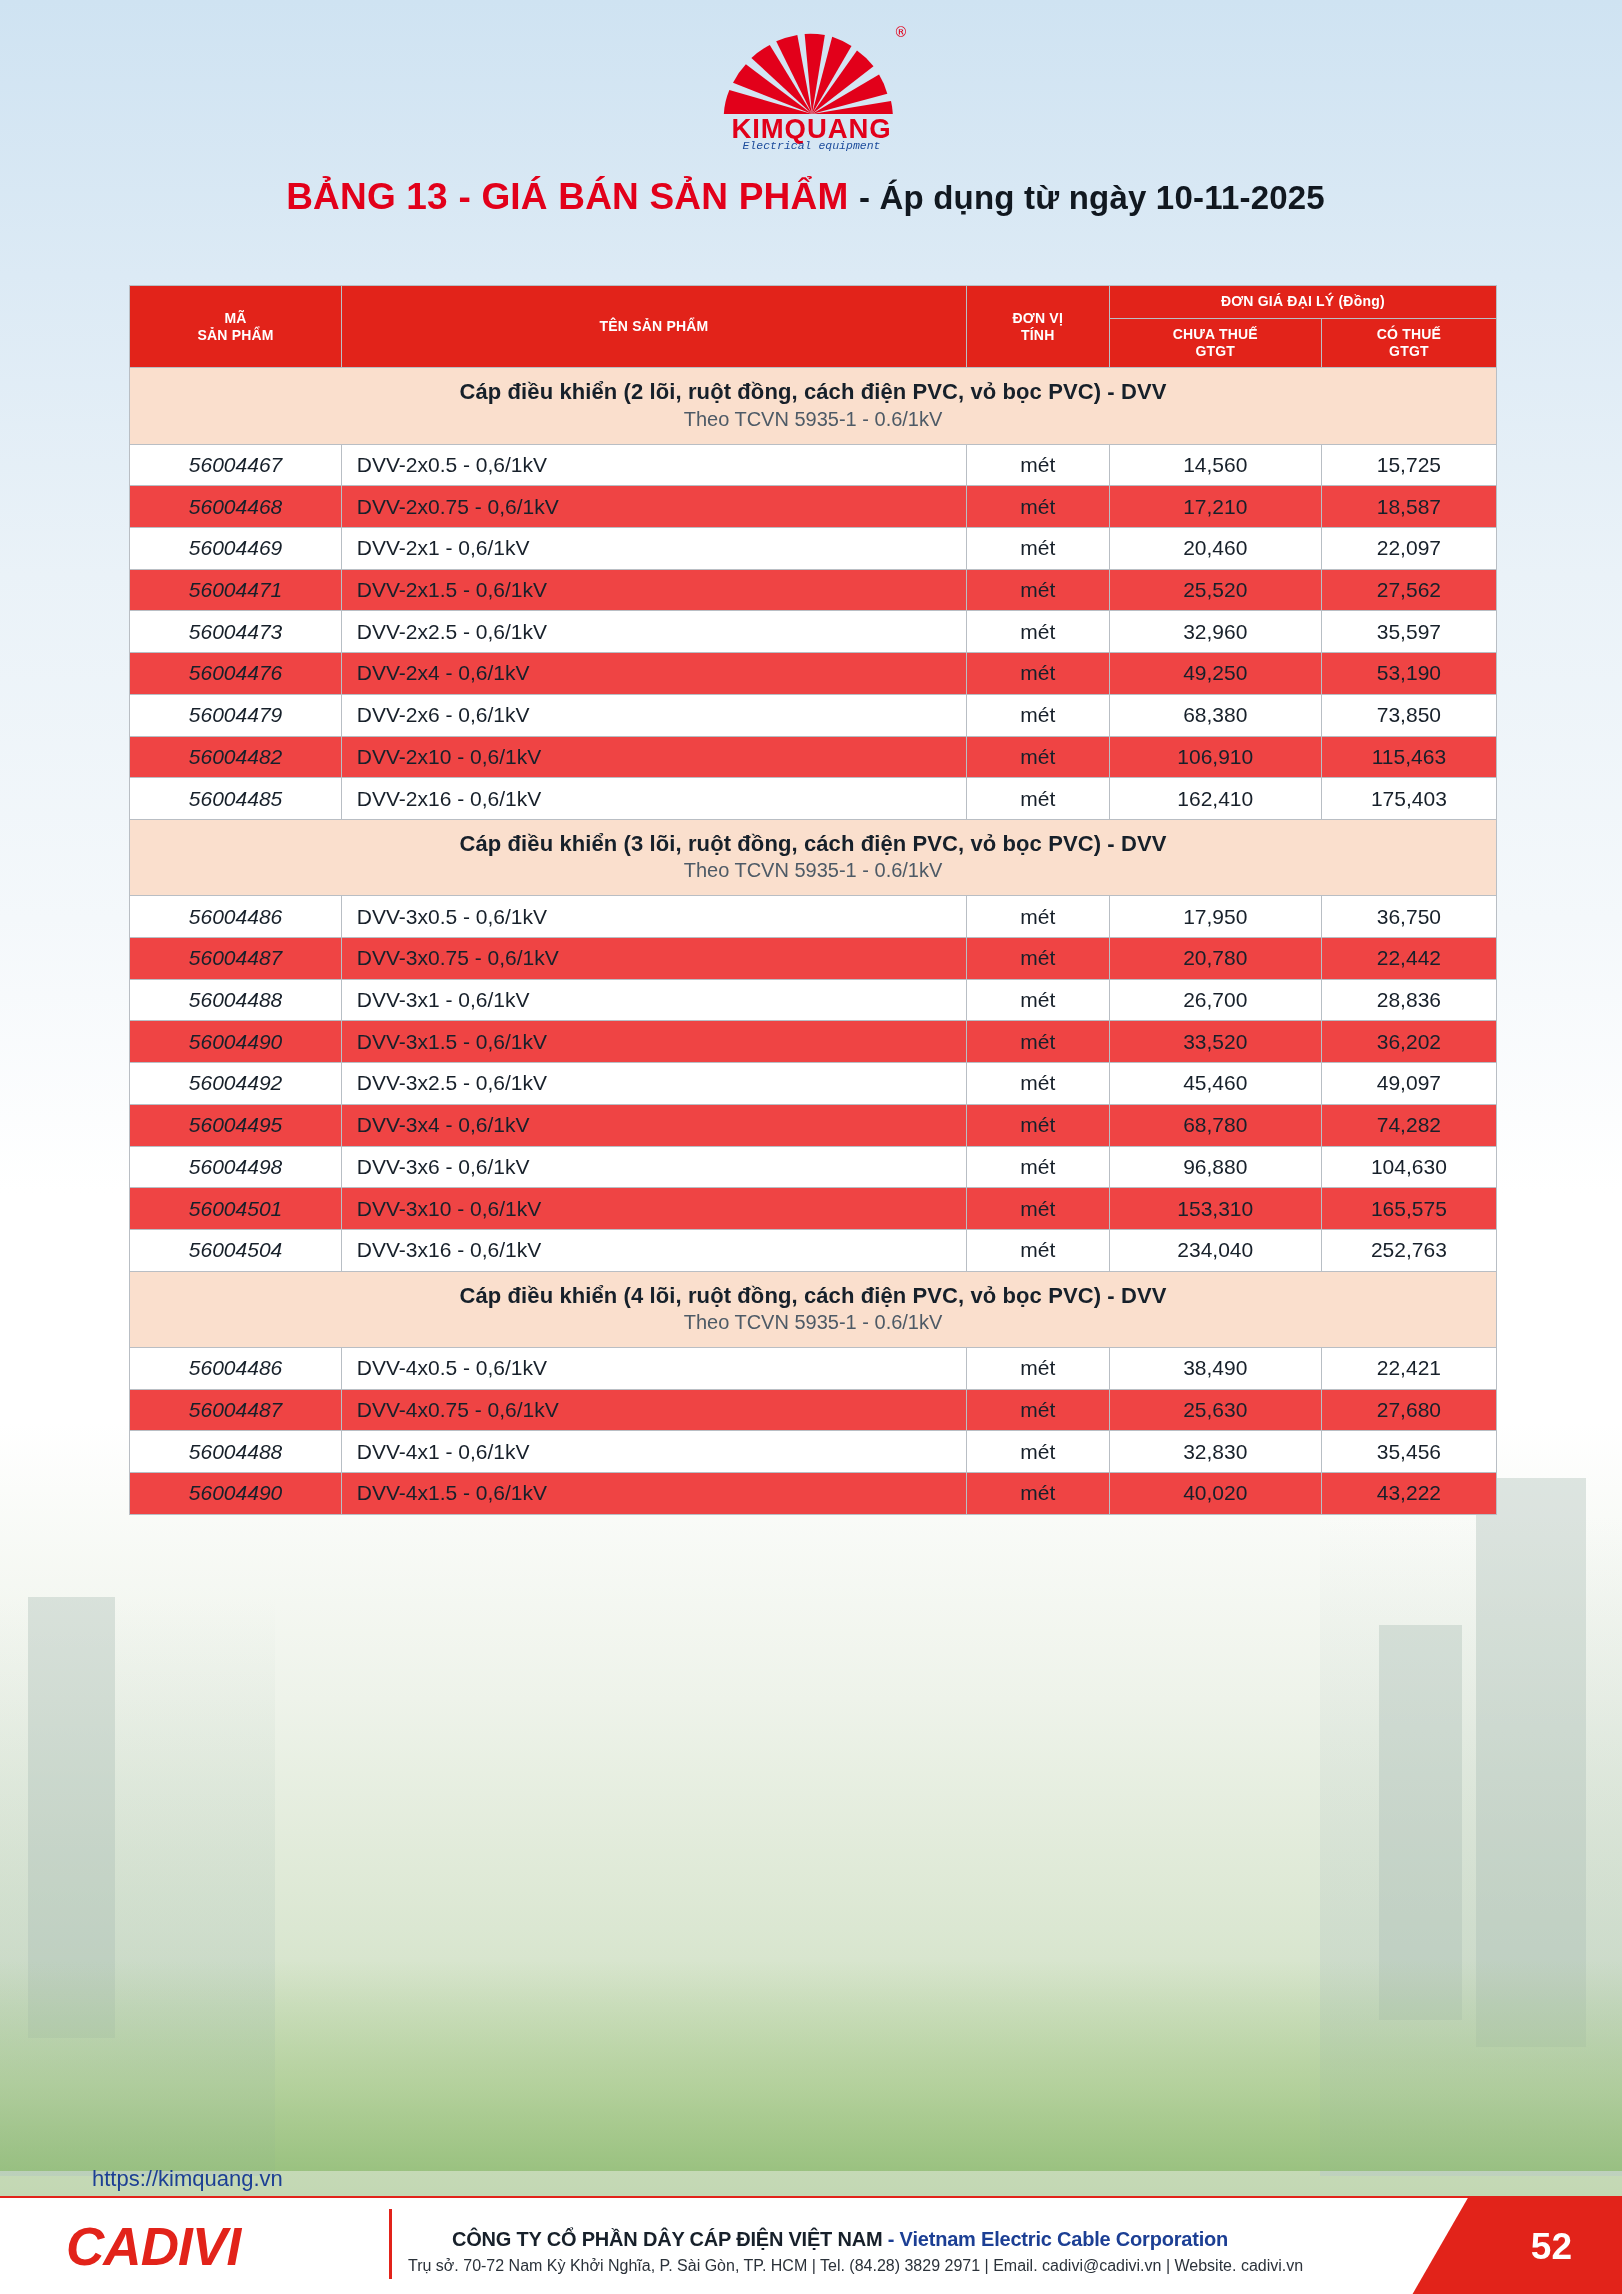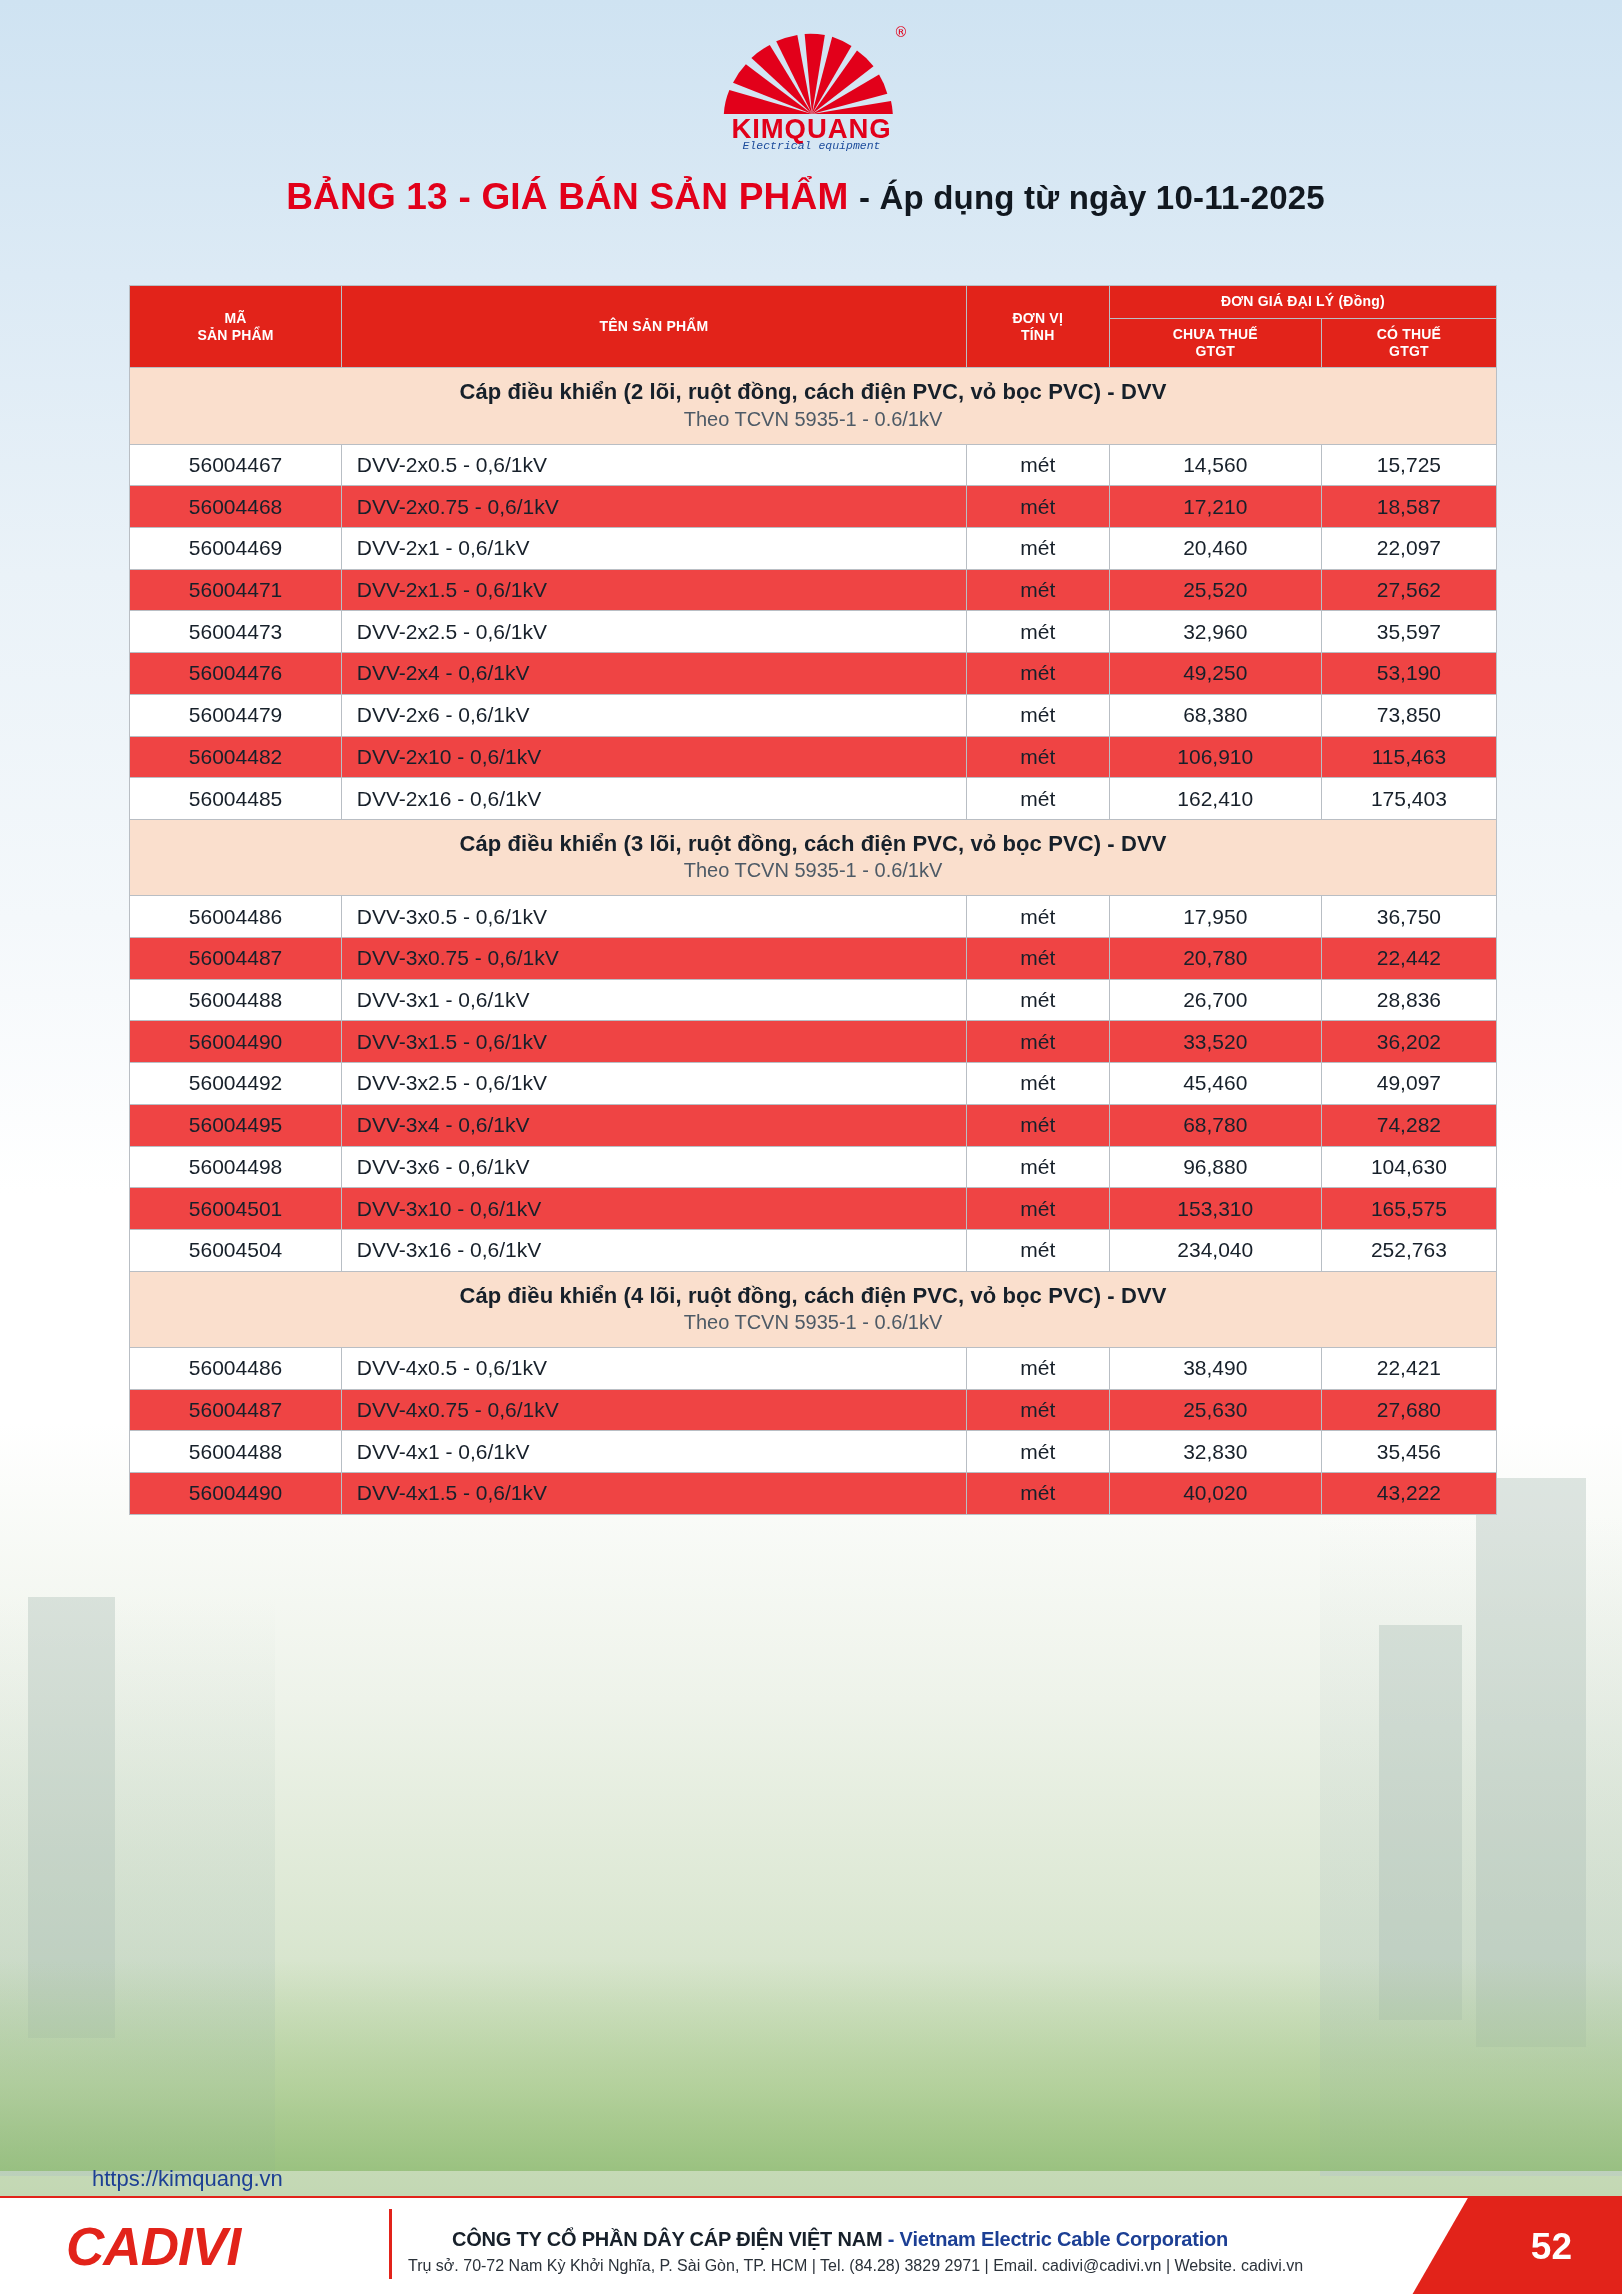--- a/index.html
+++ b/index.html
@@ -172,21 +172,21 @@
   }
 
   tbody td {
     font-size: 21px;
     color: #17202a;
     padding: 8.3px 9.2px;
     background: #ffffff;
     line-height: 1.15;
   }
   tbody tr.alt td { background: #ef4444; }
-  td.c-code { text-align: center; }
+  td.c-code { text-align: center; font-style: italic; }
   td.c-name { text-align: left; padding-left: 14.7px; }
   td.c-unit { text-align: center; margin-left: 24px; }
   td.c-price { text-align: center; }
 
   tr.section td {
     background: #fadfcd;
     text-align: center;
     padding: 11px 9.2px 13px;
     border-color: #b9bec4;
   }

